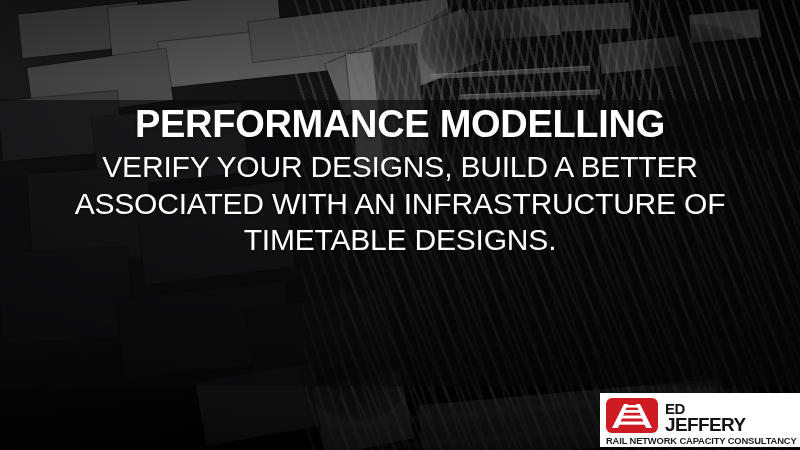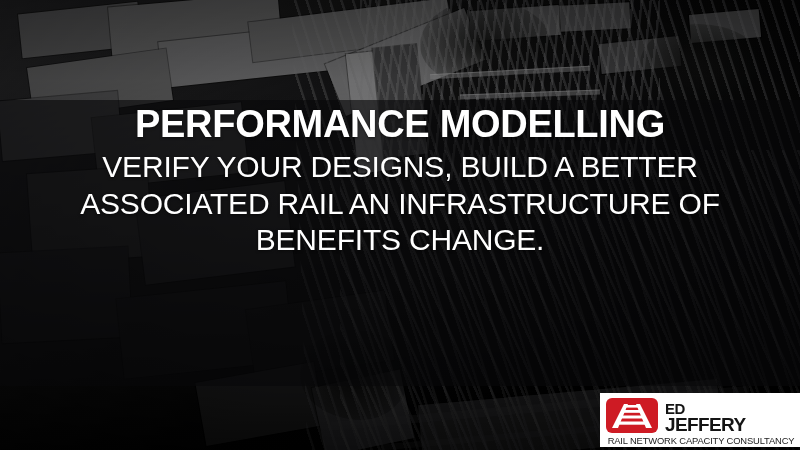--- a/index.html
+++ b/index.html
@@ -188,21 +188,21 @@
     gap: 43px;
   }
   .w-ltd {
     font-size: 8px;
     letter-spacing: 0;
     margin-left: 15px;
     transform: translateY(0px);
   }
   .logo-tag {
     font-size: 9.4px;
-    font-weight: 400;
+    font-weight: 700;
     color: #1c1c1c;
     letter-spacing: -0.15px;
     text-align: center;
     margin-top: 2px;
     white-space: nowrap;
   }
 </style>
 </head>
 <body>
 
@@ -251,22 +251,22 @@
 
     <div class="photo-shade"></div>
   </div>
 
   <div class="scrim"></div>
 
   <div class="copy">
     <h1 class="headline">PERFORMANCE MODELLING</h1>
     <div class="subcopy">
       <span class="ln">VERIFY YOUR DESIGNS, BUILD A BETTER</span>
-      <span class="ln">ASSOCIATED RAIL AN INFRASTRUCTURE OF</span>
-      <span class="ln">BENEFITS CHANGE.</span>
+      <span class="ln">ASSOCIATED WITH AN INFRASTRUCTURE OF</span>
+      <span class="ln">TIMETABLE DESIGNS.</span>
     </div>
   </div>
 
   <div class="logo">
     <div class="logo-main">
       <div class="logo-mark">
         <svg viewBox="0 0 52 35" width="52" height="35" aria-hidden="true">
 
           <polygon points="18,6 22,6 12,30 6,30" fill="#ffffff"></polygon>
           <polygon points="30,6 34,6 46,30 40,30" fill="#ffffff"></polygon>

